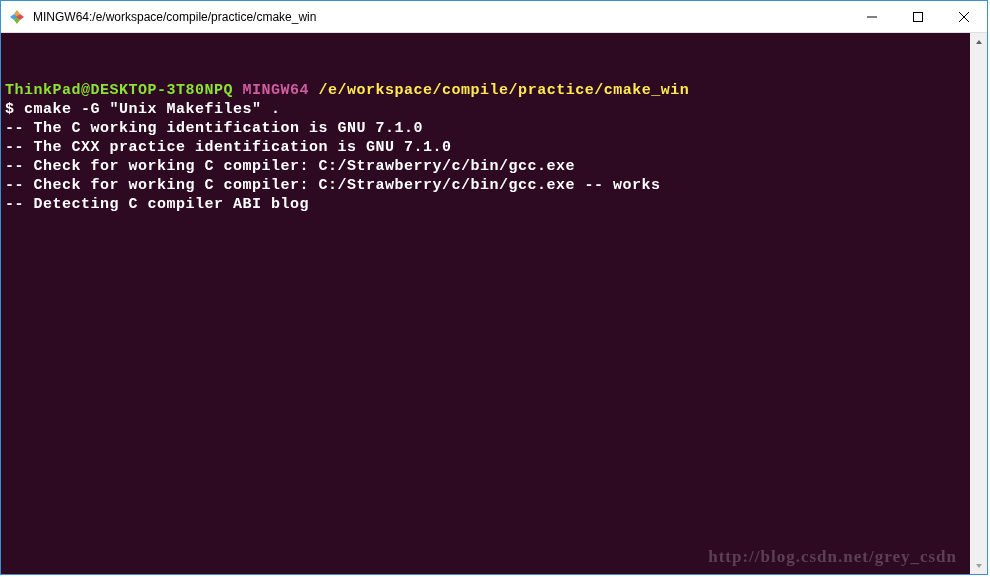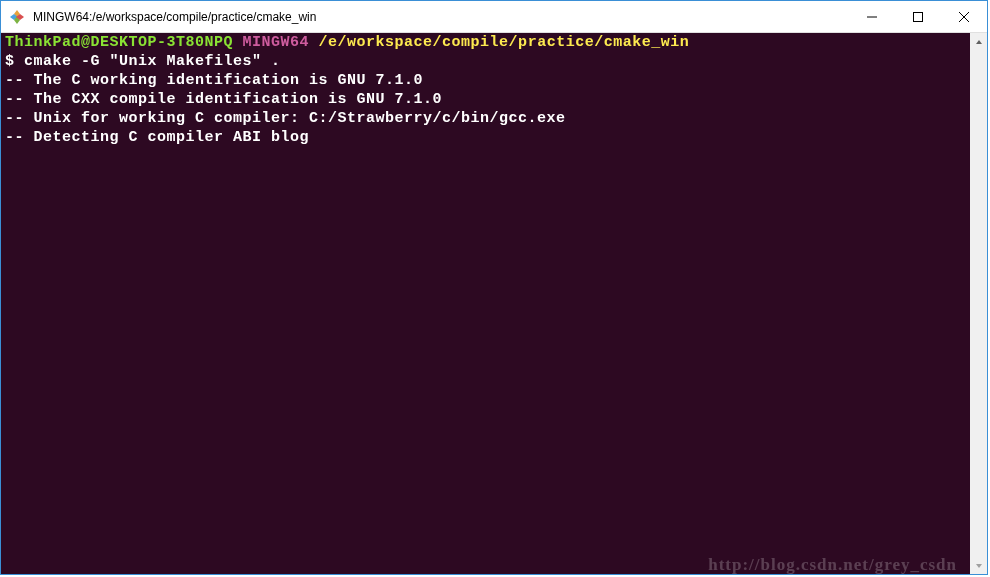--- a/index.html
+++ b/index.html
@@ -65,28 +65,29 @@
     }
     .terminal-wrap {
       flex: 1;
       display: flex;
       background: #2d0922;
       position: relative;
     }
     .terminal {
       flex: 1;
       background: #2d0922;
-      padding: 0 4px 4px 4px;
+      padding: 8px 4px 4px 4px;
       font-family: "Consolas", "Courier New", monospace;
       font-size: 15px;
       font-weight: bold;
       line-height: 19px;
       color: #eeeeec;
       overflow: hidden;
       letter-spacing: 0.5px;
+      margin-top: 40px;
     }
     .scrollbar {
       width: 17px;
       background: #f0f0f0;
       position: relative;
       display: flex;
       flex-direction: column;
     }
     .scroll-arrow {
       height: 17px;
@@ -105,21 +106,21 @@
       color:#a0a0a0;
     }
     .prompt-user { color: #8ae234; }
     .prompt-env { color: #ce5c9e; }
     .prompt-path { color: #fce94f; }
     .cmd-white { color: #ffffff; }
     .line { white-space: pre; }
     .watermark {
       position: absolute;
       right: 30px;
-      bottom: 0;
+      bottom: 8px;
       color: rgba(255,255,255,0.22);
       font-size: 17px;
       font-family: "Simsun", serif;
       letter-spacing: 1px;
       pointer-events: none;
     }
   </style>
 </head>
 <body>
 
@@ -152,22 +153,23 @@
           </svg>
       </div>
     </div>
   </div>
 
   <div class="terminal-wrap">
     <div class="terminal">
       <div class="line"><span class="prompt-user">ThinkPad@DESKTOP-3T80NPQ</span> <span class="prompt-env">MINGW64</span> <span class="prompt-path">/e/workspace/compile/practice/cmake_win</span></div>
       <div class="line"><span class="cmd-white">$</span> <span class="cmd-white">cmake -G "Unix Makefiles" .</span></div>
       <div class="line cmd-white">-- The C working identification is GNU 7.1.0</div>
-      <div class="line cmd-white">-- The CXX compile identification is GNU 7.1.0</div>
-      <div class="line cmd-white">-- Unix for working C compiler: C:/Strawberry/c/bin/gcc.exe</div>
+      <div class="line cmd-white">-- The CXX practice identification is GNU 7.1.0</div>
+      <div class="line cmd-white">-- Check for working C compiler: C:/Strawberry/c/bin/gcc.exe</div>
+      <div class="line cmd-white">-- Check for working C compiler: C:/Strawberry/c/bin/gcc.exe -- works</div>
       <div class="line cmd-white">-- Detecting C compiler ABI blog</div>
       <div class="watermark">http://blog.csdn.net/grey_csdn</div>
     </div>
     <div class="scrollbar">
       <div class="scroll-arrow">
         <svg width="8" height="8" viewBox="0 0 8 8">
             <polygon points="4,2 7,6 1,6" fill="#606060"></polygon>
           </svg>
       </div>
       <div class="scroll-track"></div>

